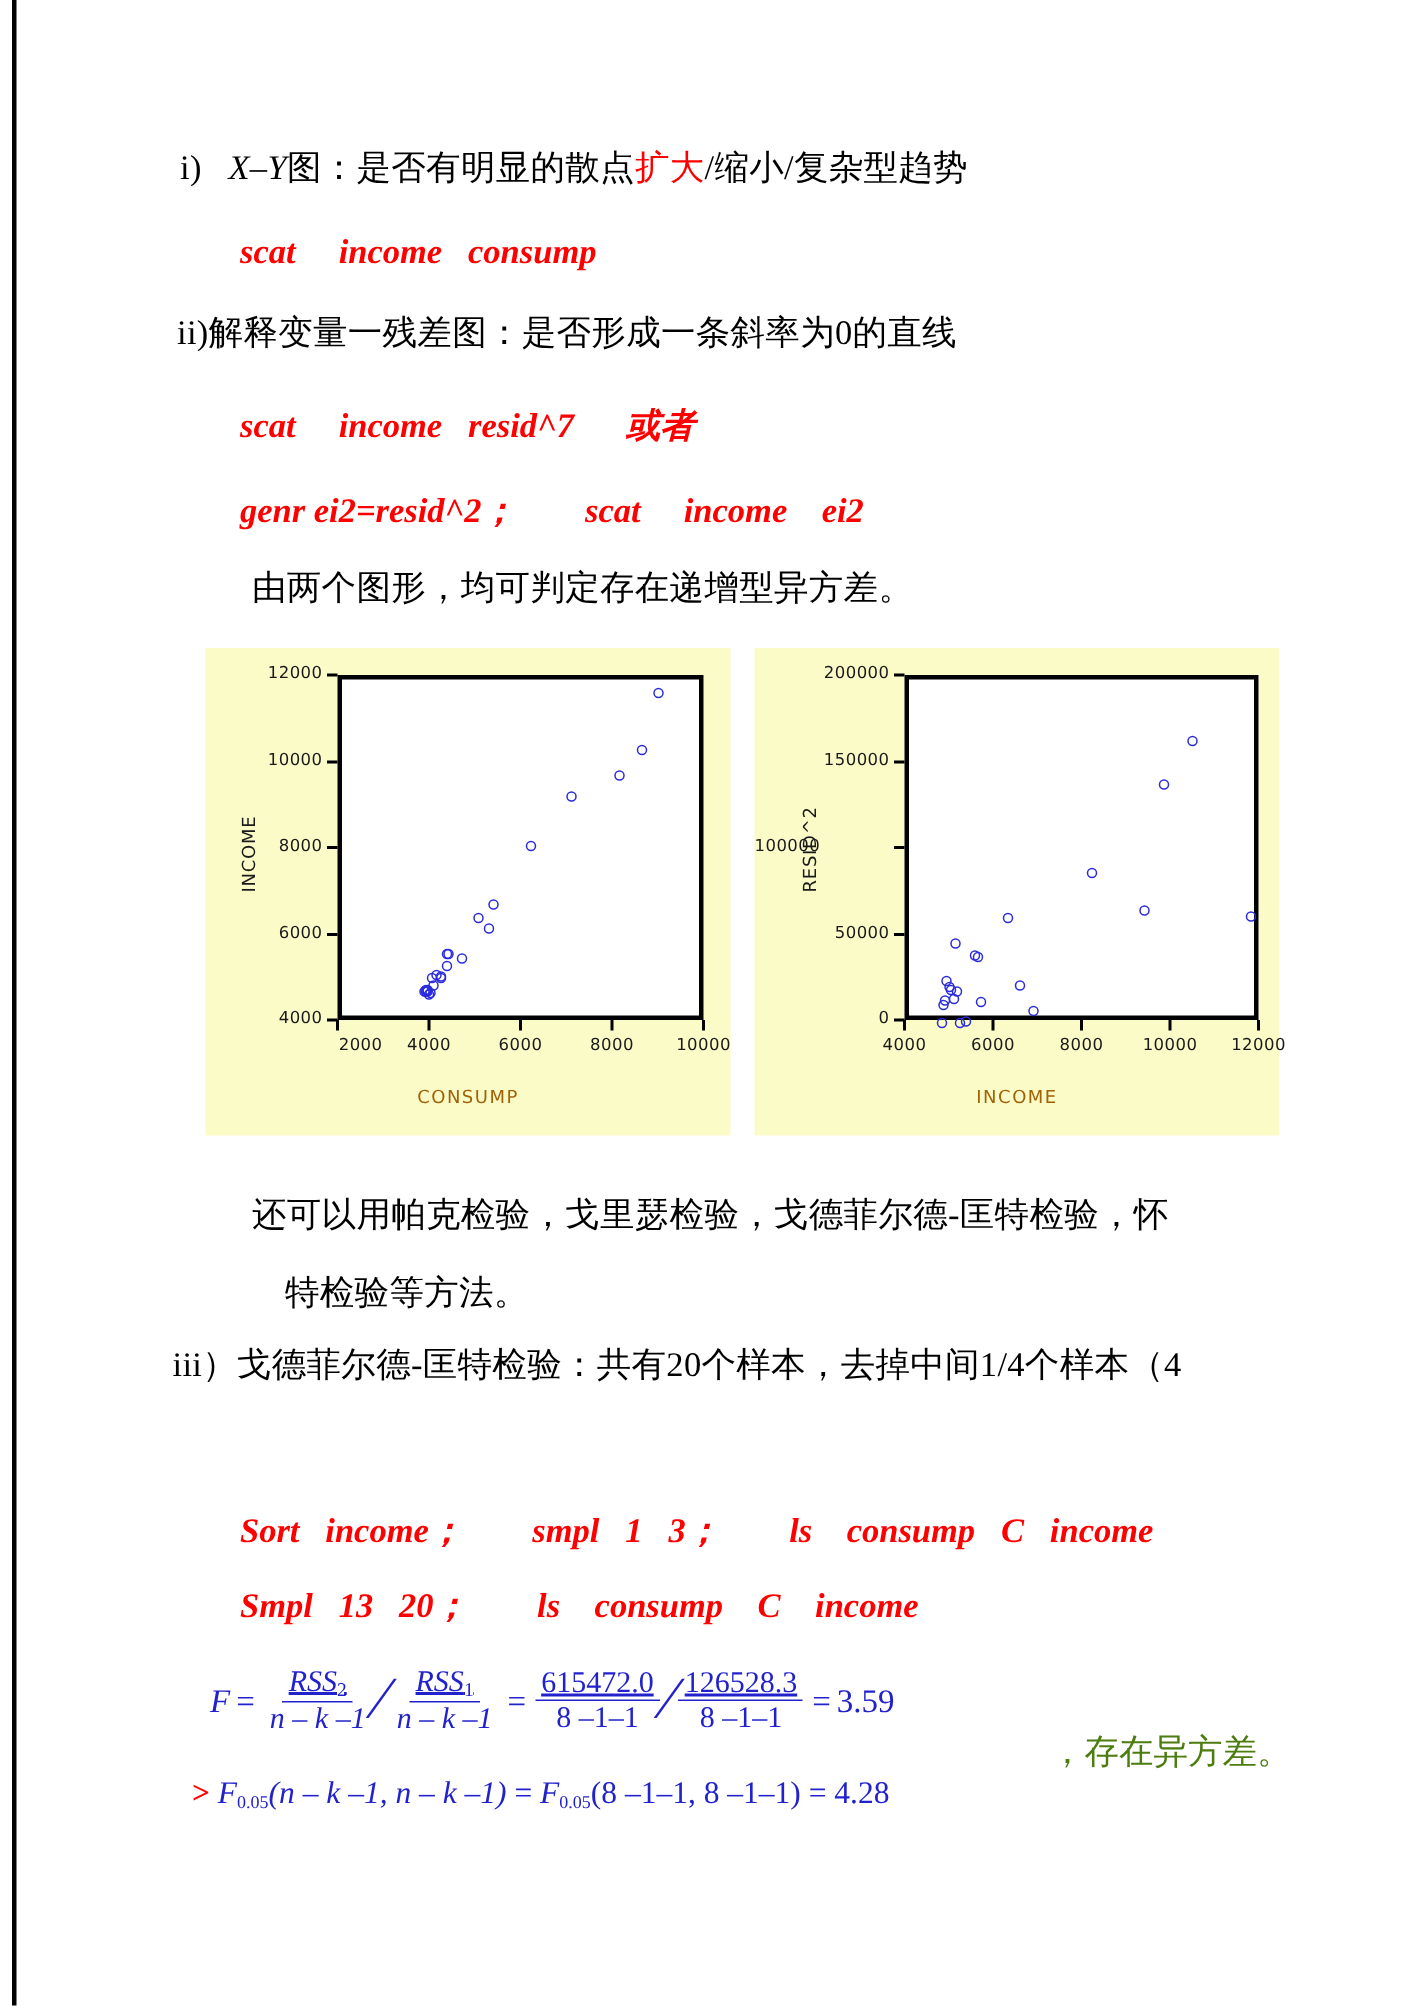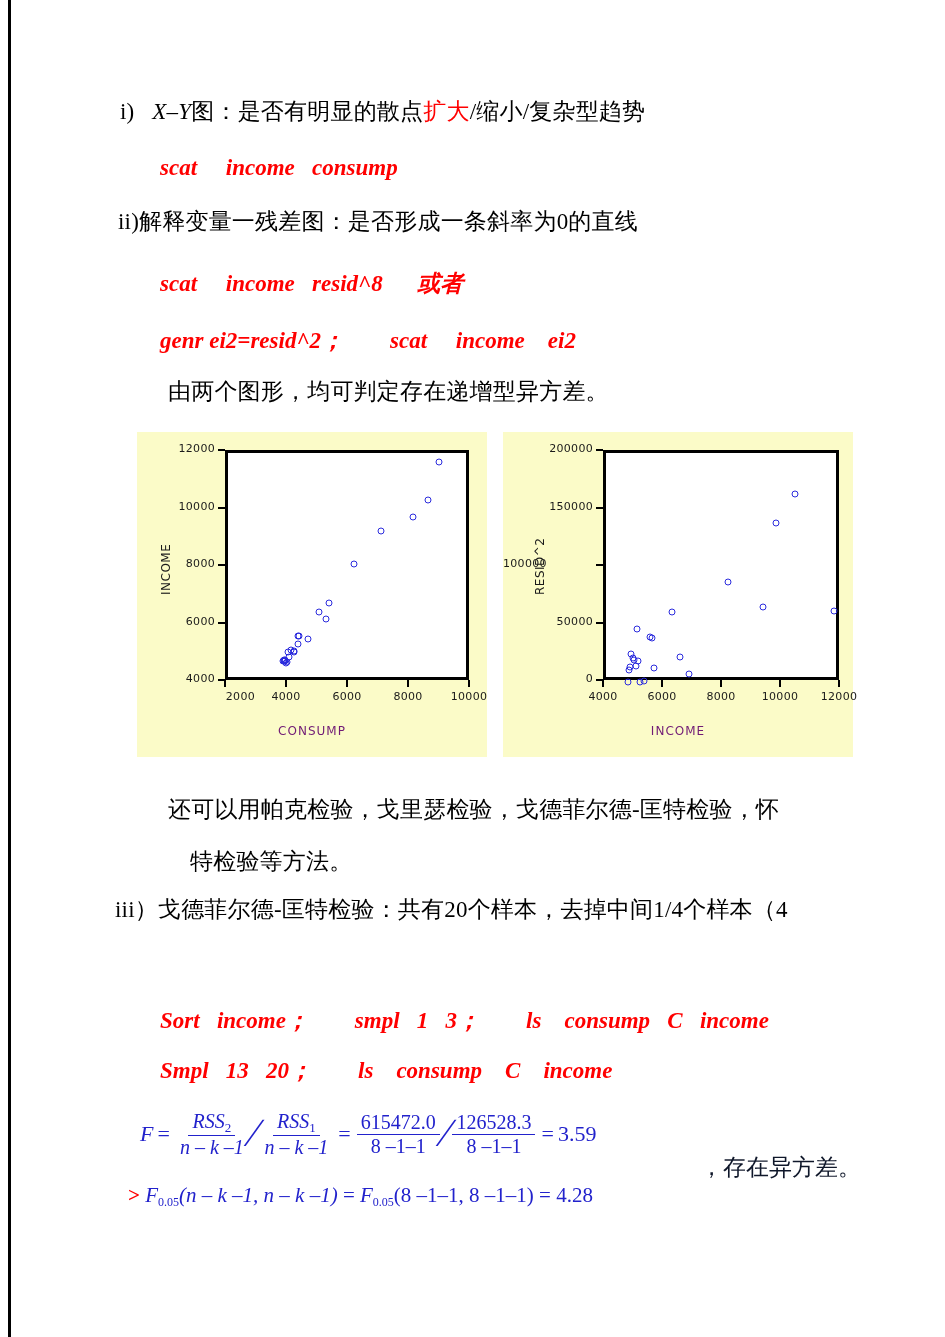--- a/index.html
+++ b/index.html
@@ -141,21 +141,21 @@
     color: #1a1a1a;
     white-space: nowrap;
     transform-origin: 0 0;
     transform: rotate(-90deg);
     letter-spacing: 0.5px;
   }
   .xtitle {
     position: absolute;
     font-family: "DejaVu Sans", sans-serif;
     font-size: 12px;
-    color: #701a75;
+    color: #a16207;
     white-space: nowrap;
     letter-spacing: 1px;
   }
 
   
   .formula {
     position: absolute;
     left: 140px;
     top: 1110px;
     color: #2222cc;
@@ -165,38 +165,38 @@
     align-items: center;
   }
   .frac {
     display: inline-flex;
     flex-direction: column;
     align-items: center;
     vertical-align: middle;
     margin: 0 2px;
     line-height: 1.12;
   }
-  .frac .num { border-bottom: 1.6px solid #2222cc; padding: 0 4px; font-size: 20px; }
+  .frac .num { border-bottom: 1.6px solid #2222cc; padding: 0 4px; font-size: 20px; text-decoration: underline; }
   .frac .den { padding: 0 4px; font-size: 20px; }
   .slash {
     font-size: 40px;
     font-weight: 300;
     margin: 0 1px;
     transform: translateY(-2px);
     color: #2222cc;
   }
   .eq { margin: 0 4px; }
   sub.sb { font-size: 13px; vertical-align: -0.28em; }
 
   .tail-cn {
     position: absolute;
     left: 700px;
     top: 1152px;
     font-size: 23px;
-    color: #0f172a;
+    color: #4d7c0f;
     white-space: nowrap;
   }
 
   .formula2 {
     position: absolute;
     left: 128px;
     top: 1183px;
     font-family: "Liberation Serif", "DejaVu Serif", serif;
     font-size: 21px;
     color: #2222cc;
@@ -214,21 +214,21 @@
 
   <div class="line b-i1">
     <span class="roman-i">i)</span>
     <span>&nbsp;&nbsp;</span><span class="mathv">X</span><span class="mathv">–</span><span class="mathv">Y</span><span class="cn">图：是否有明显的散点</span><span class="cn red">扩大</span><span class="cn">/缩小/复杂型趋势</span>
   </div>
 
   <div class="cmd b-c1">scat     income   consump</div>
 
   <div class="line cn b-i2">ii)解释变量一残差图：是否形成一条斜率为0的直线</div>
 
-  <div class="cmd b-c2">scat     income   resid^8      或者</div>
+  <div class="cmd b-c2">scat     income   resid^7      或者</div>
 
   <div class="cmd b-c3">genr ei2=resid^2；        scat     income    ei2</div>
 
   <div class="line cn b-note">由两个图形，均可判定存在递增型异方差。</div>
 
   <div class="charts">
 
     <div class="chart-panel left">
       <div class="ylab-txt" id="ylab-l" style="left: 22px; top: 163px;">INCOME</div>
       <div class="plot-area l" id="plot-l">

